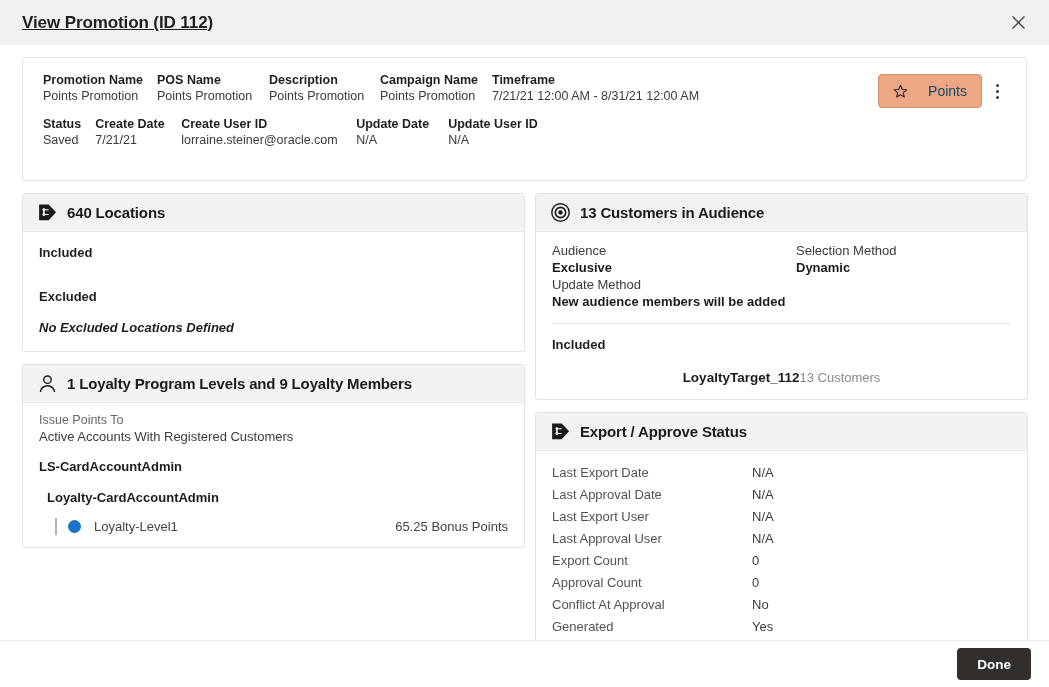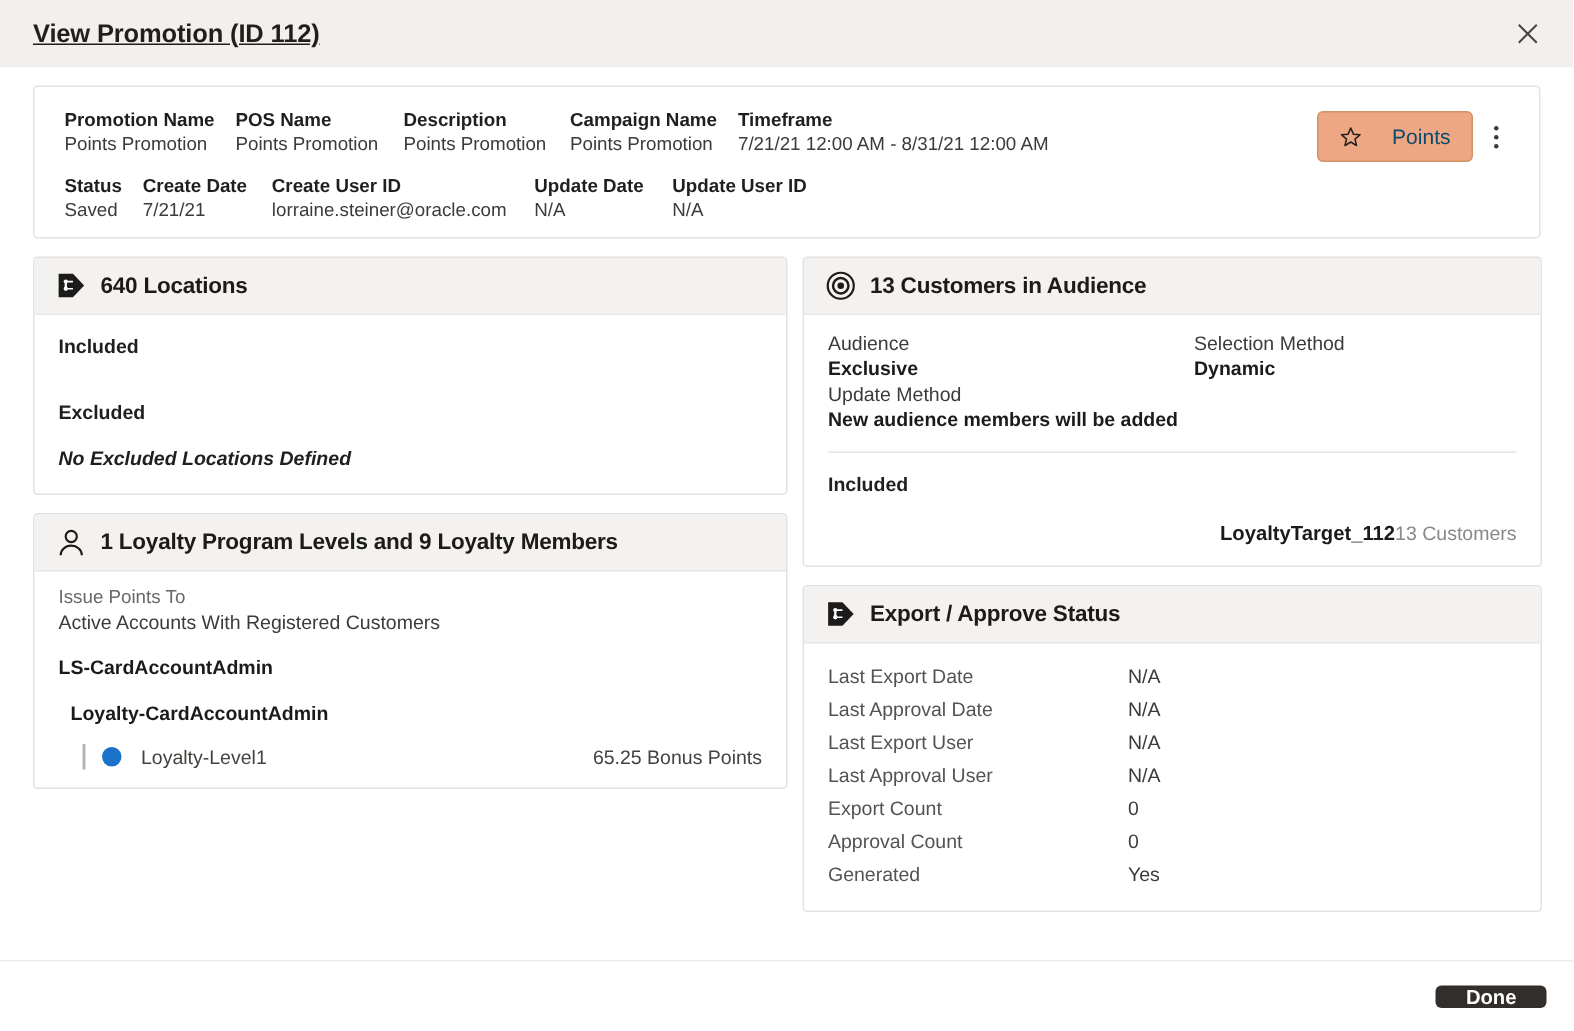--- a/index.html
+++ b/index.html
@@ -46,21 +46,21 @@
     background: #fff;
   }
 
   
   .summary-card {
     border: 1px solid #e4e2e0;
     border-radius: 3px;
     padding: 14px 16px 16px 20px;
     display: flex; align-items: flex-start;
     background: #fff;
-    height: 102px;
+    height: 124px;
   }
   .summary-fields { flex: 1 1 auto; }
   .field-row { display: flex; }
   .field-row.row2 { margin-top: 11px; }
   .field { padding-right: 14px; }
   .field-label {
     font-size: 12.5px; font-weight: bold; color: #211f1e;
     line-height: 16px; white-space: nowrap;
   }
   .field-value {
@@ -125,21 +125,21 @@
   .loc-sp { height: 13px; }
 
   
   .aud-grid { display: grid; grid-template-columns: 244px 1fr; row-gap: 0; }
   .aud-label { font-size: 13px; color: #3d3a38; line-height: 17px; }
   .aud-value { font-size: 13px; color: #1d1b1a; font-weight: bold; line-height: 17px; }
   .aud-full { grid-column: 1 / span 2; }
   .divider { height: 1px; background: #e6e4e2; margin: 13px 0 0 0; }
   .inc-label { font-size: 13px; color: #211f1e; font-weight: bold; margin-top: 13px; }
   .target-row {
-    display: flex; align-items: baseline; justify-content: flex-end;
+    display: flex; align-items: baseline; justify-content: center;
     margin-top: 18px;
   }
   .target-name { font-size: 13.5px; font-weight: bold; color: #1d1b1a; }
   .target-count { font-size: 13px; color: #8c8885; }
 
   
   .loy-body { padding: 9px 16px 12px 16px; }
   .loy-sub-label { font-size: 12.5px; color: #6b6764; line-height: 16px; }
   .loy-sub-value { font-size: 13px; color: #3d3a38; line-height: 18px; }
   .loy-group { font-size: 13px; font-weight: bold; color: #1d1b1a; margin-top: 13px; }
@@ -163,21 +163,21 @@
   .footer {
     flex: 0 0 47px; height: 47px;
     border-top: 1px solid #ececea;
     display: flex; align-items: center; justify-content: flex-end;
     padding: 0 18px;
     background: #fff;
   }
   .done-btn {
     background: #312e2c; color: #fff;
     border: none; border-radius: 4px;
-    height: 15px; padding: 0 20px;
+    height: 32px; padding: 0 20px;
     font-size: 13.5px; font-weight: bold;
     font-family: "Liberation Sans", sans-serif;
     cursor: pointer;
   }
   svg { display: block; }
 </style>
 </head>
 <body>
 
 <div class="dialog">
@@ -367,20 +367,24 @@
             </div>
             <div class="exp-row">
               <div class="exp-label">Export Count</div>
               <div class="exp-value">0</div>
             </div>
             <div class="exp-row">
               <div class="exp-label">Approval Count</div>
               <div class="exp-value">0</div>
             </div>
             <div class="exp-row">
+              <div class="exp-label">Conflict At Approval</div>
+              <div class="exp-value">No</div>
+            </div>
+            <div class="exp-row">
               <div class="exp-label">Generated</div>
               <div class="exp-value">Yes</div>
             </div>
           </div>
         </div>
 
       </div>
     </div>
   </div>
 

